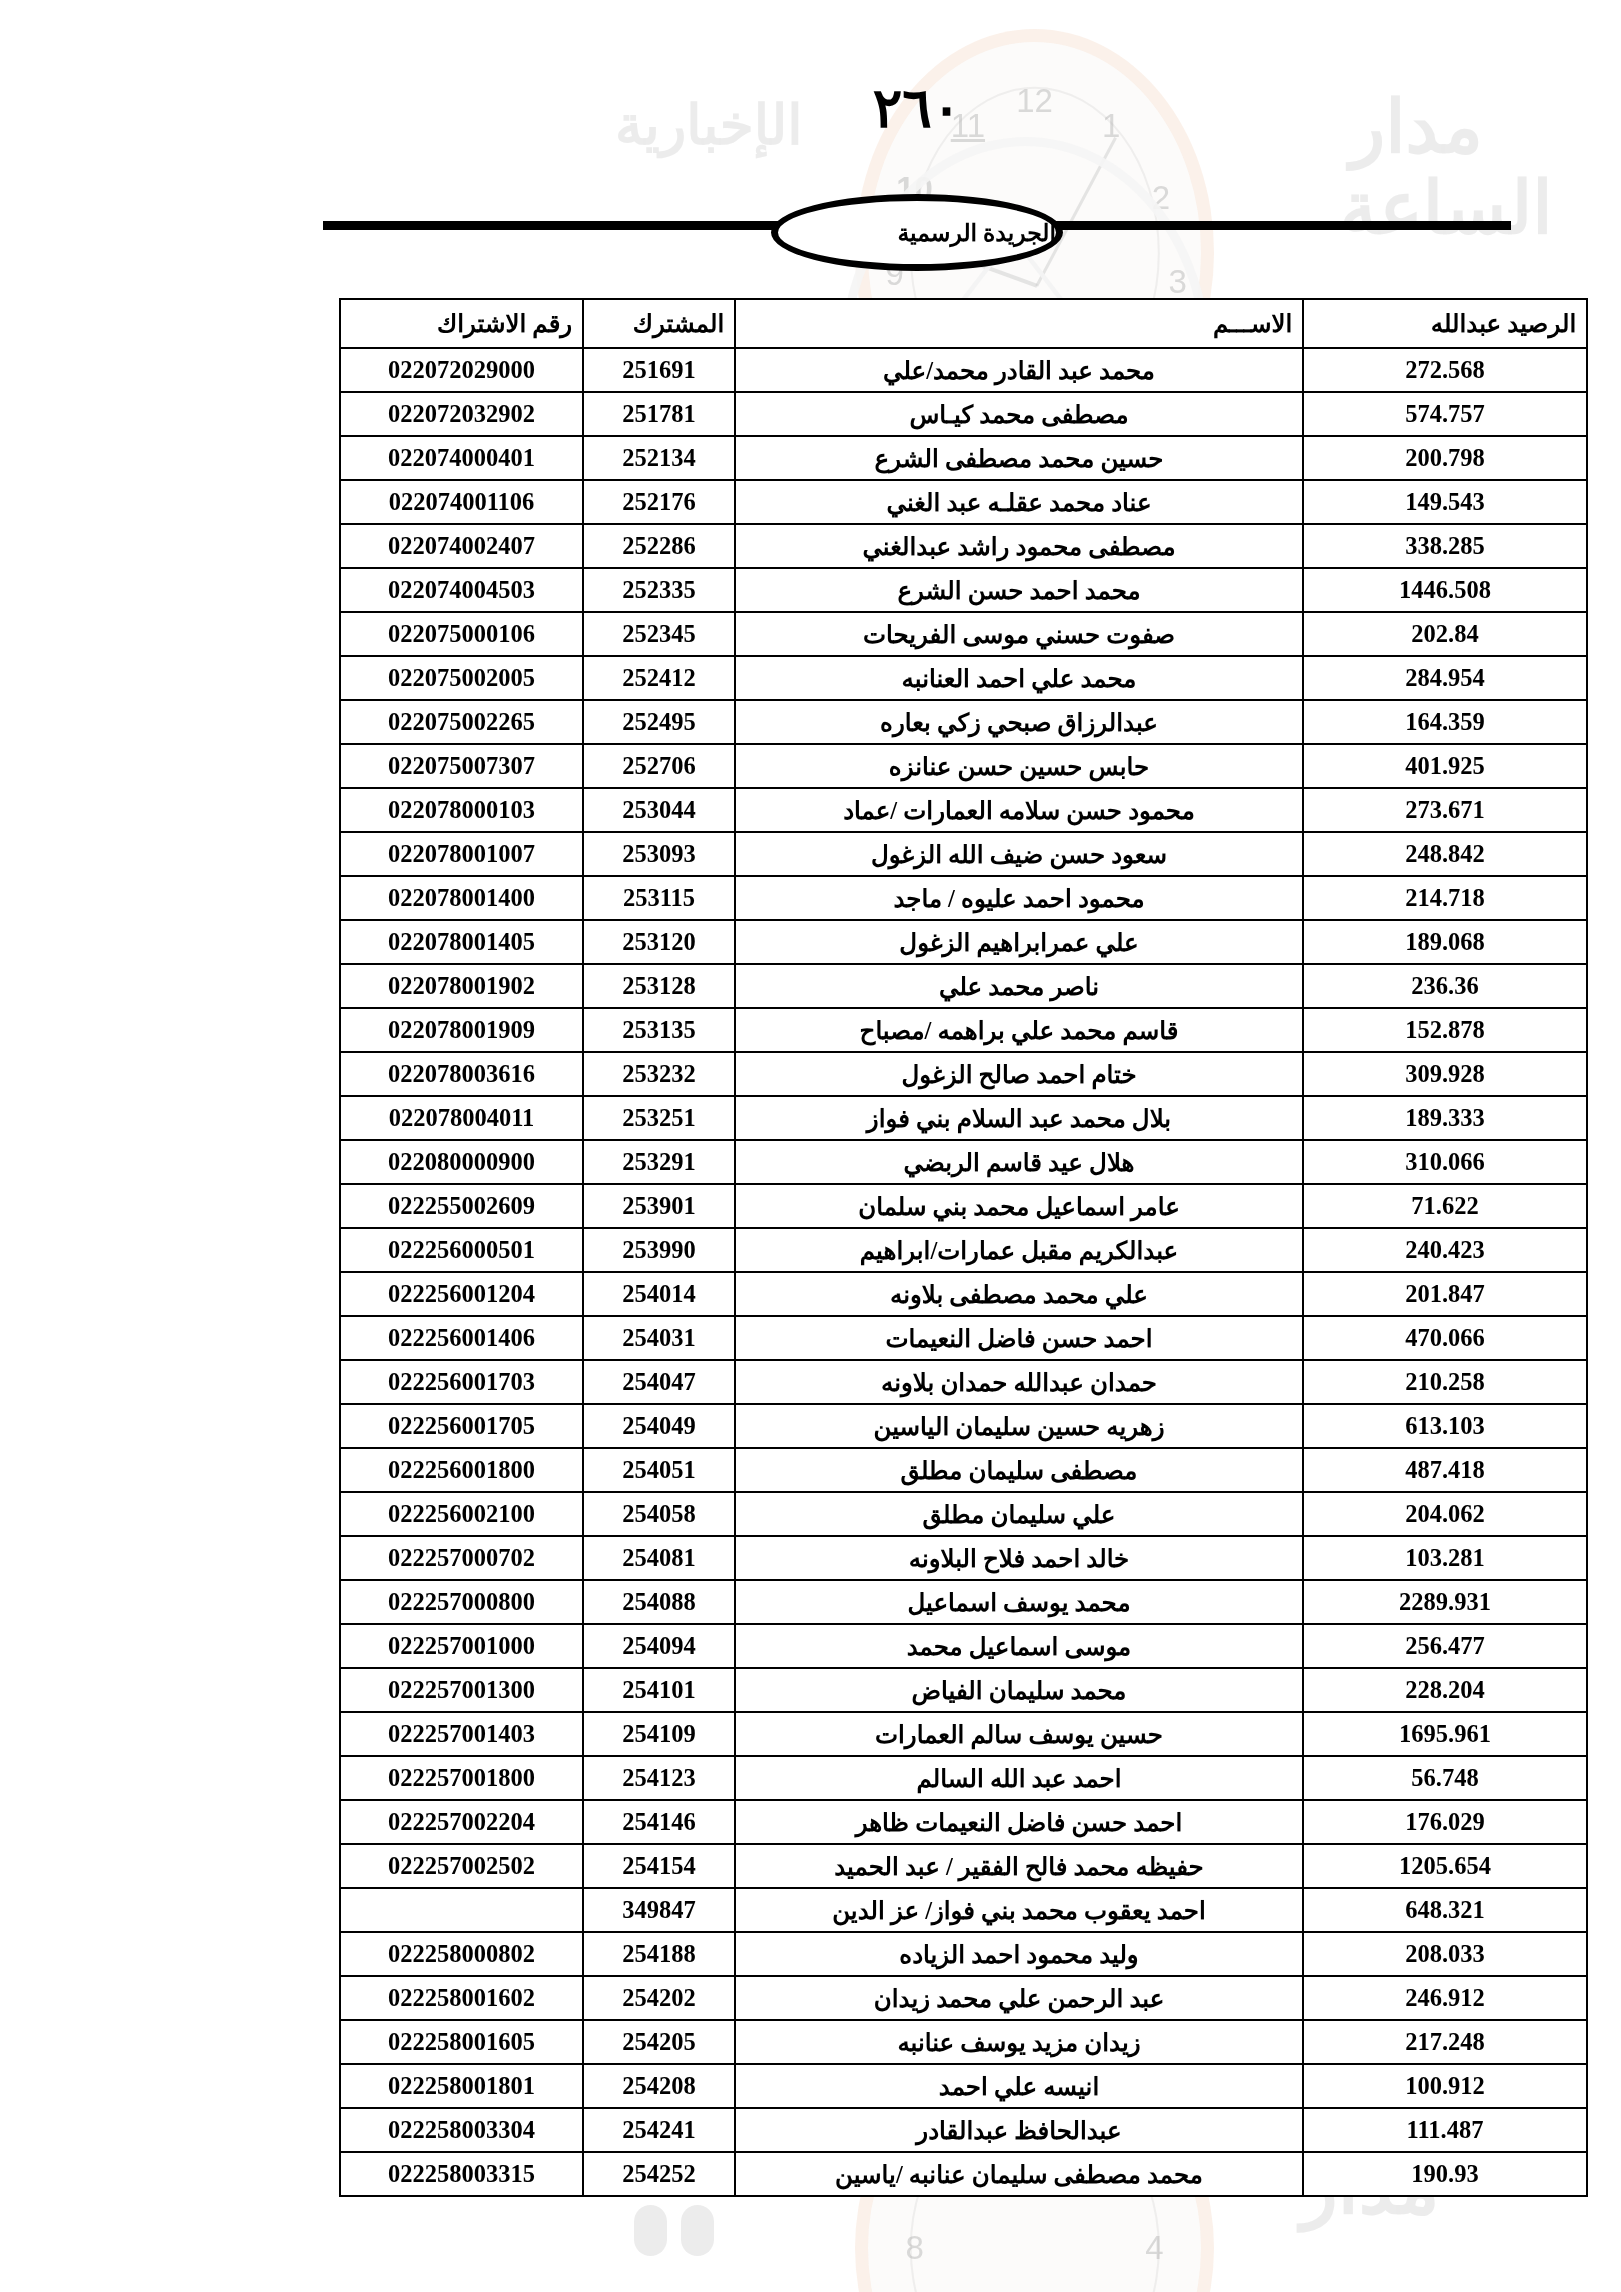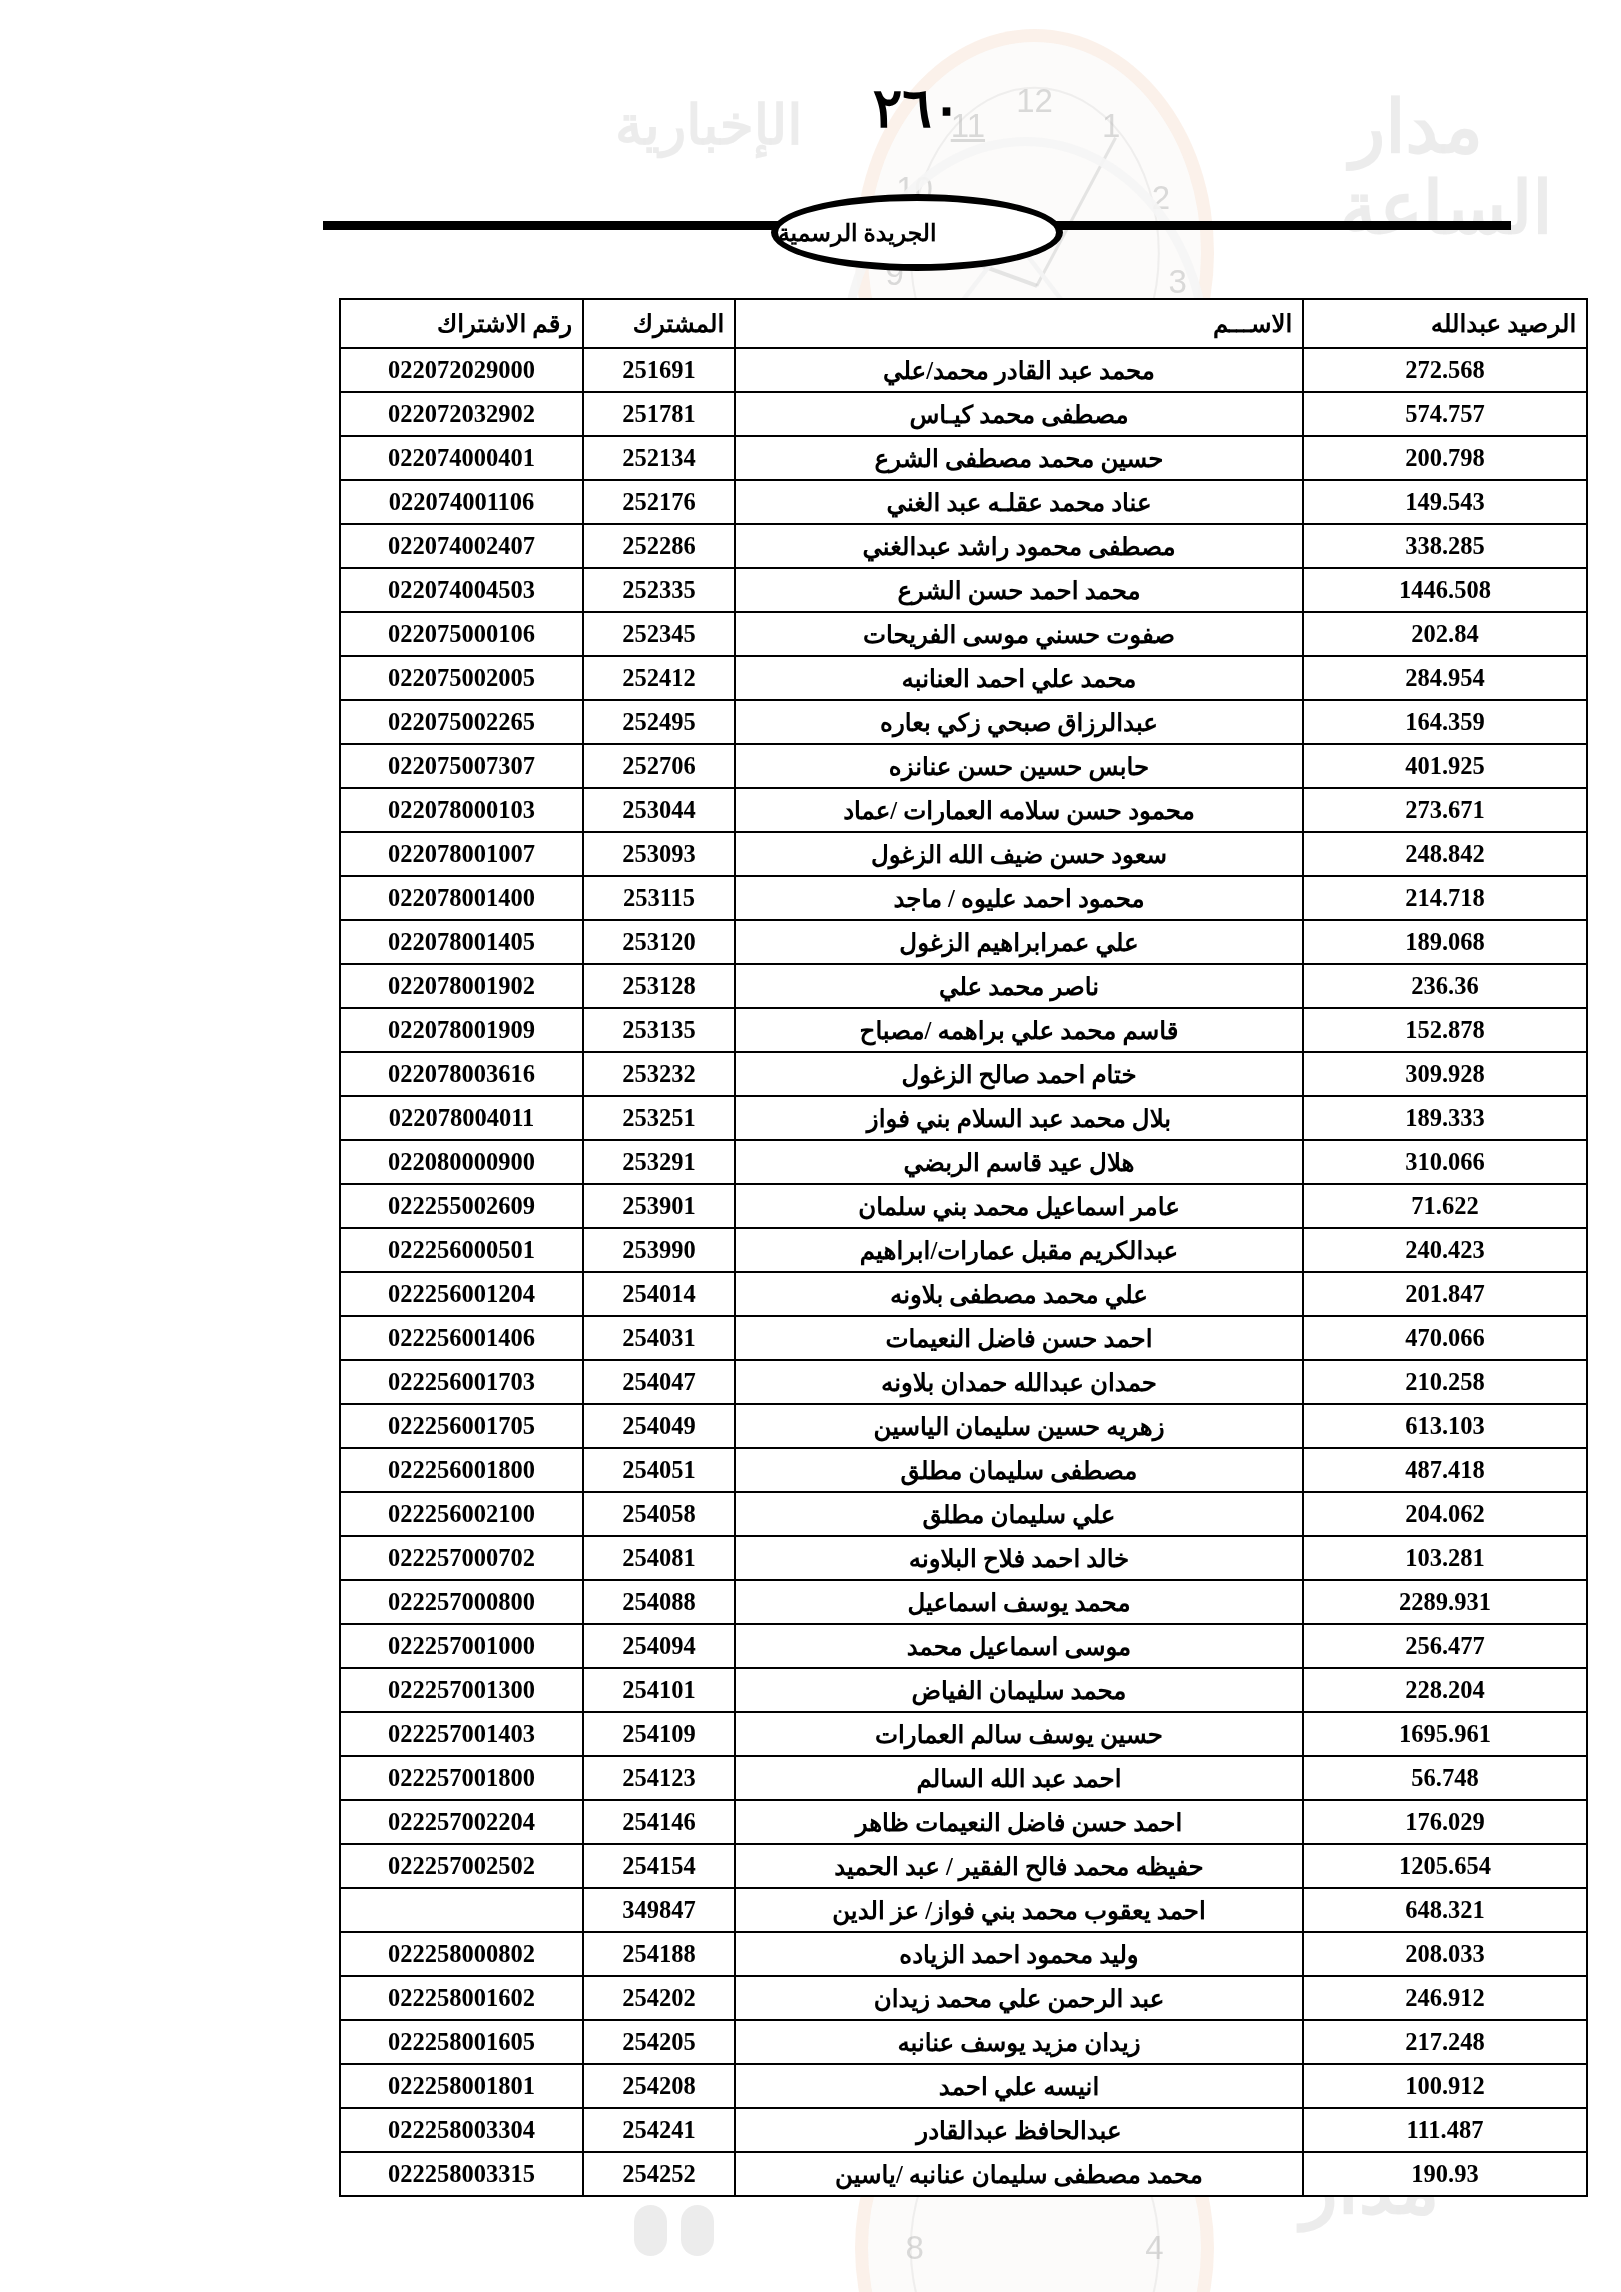--- a/index.html
+++ b/index.html
@@ -117,21 +117,21 @@
     top: 194px;
     transform: translateX(-50%);
     width: 278px;
     height: 63px;
     border: 7.8px solid #000;
     border-radius: 50%;
     background: #fff;
     z-index: 4;
     display: flex;
     align-items: center;
-    justify-content: flex-end;
+    justify-content: flex-start;
   }
   .header-oval span {
     font-size: 23.5px;
     font-weight: bold;
     color: #000;
     letter-spacing: 0.5px;
   }
 
   
   .table-wrap {
@@ -185,21 +185,21 @@
       <div class="wm-num" style="left:50%;top:14%;">12</div>
       <div class="wm-num" style="left:73%;top:20%;">1</div>
       <div class="wm-num" style="left:88%;top:37%;">2</div>
       <div class="wm-num" style="left:93%;top:57%;">3</div>
       <div class="wm-num" style="left:83%;top:76%;">4</div>
       <div class="wm-num" style="left:66%;top:88%;">5</div>
       <div class="wm-num" style="left:48%;top:92%;">6</div>
       <div class="wm-num" style="left:29%;top:86%;">7</div>
       <div class="wm-num" style="left:14%;top:73%;">8</div>
       <div class="wm-num" style="left:8%;top:55%;">9</div>
-      <div class="wm-num" style="left:14%;top:35%;">10</div>
+      <div class="wm-num" style="left:14%;top:35%;font-weight:bold;">10</div>
       <div class="wm-num" style="left:30%;top:20%;text-decoration:underline;">11</div>
       <div class="wm-hand" style="left:50%;top:18%;width:2.9px;height:40%;transform:rotate(28deg);"></div>
       <div class="wm-hand" style="left:50%;top:30%;width:3.9px;height:28%;transform:rotate(-70deg);"></div>
     </div>
 
     <div class="wm-ring" style="left:627px;top:137px;width:353px;height:431px;"></div>
     <div class="wm-compass" style="left:716px;top:211px;">♢</div>
 
     <div class="wm-text" style="left:402px;top:93px;font-size:55px;">الإخبارية</div>
     <div class="wm-text" style="left:1137px;top:84px;font-size:73px;">مدار</div>

